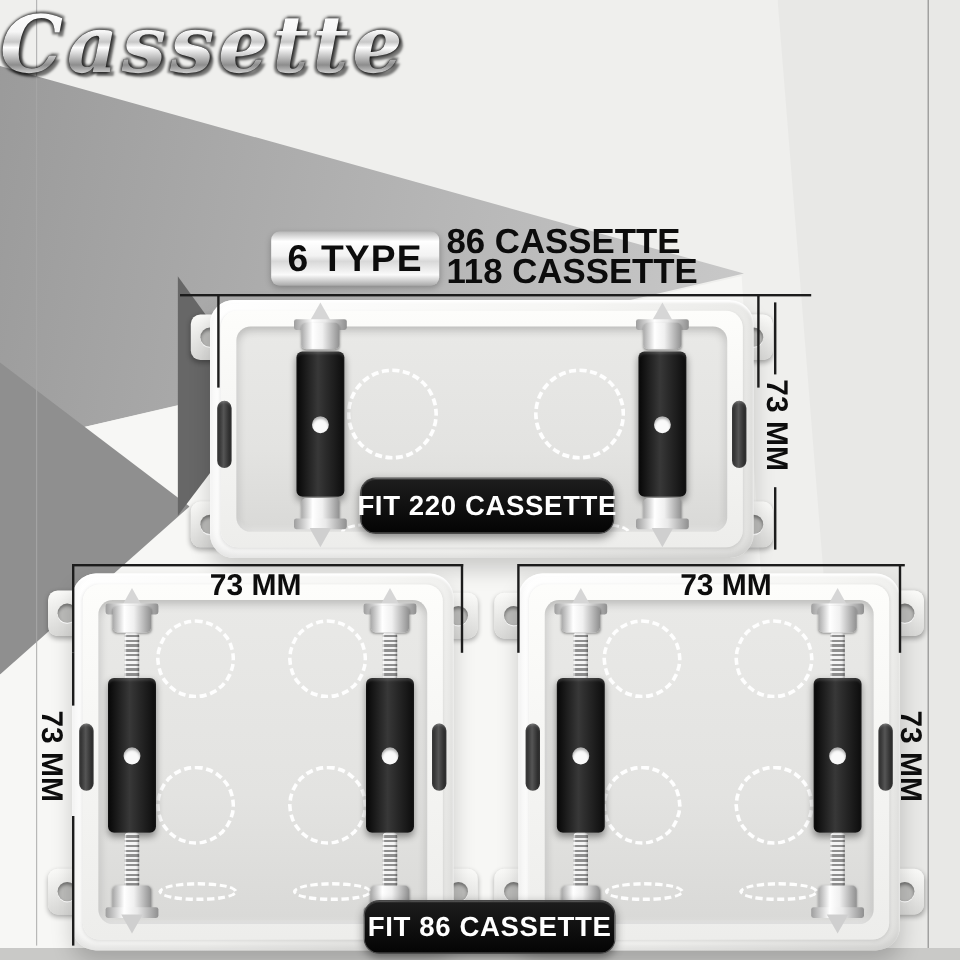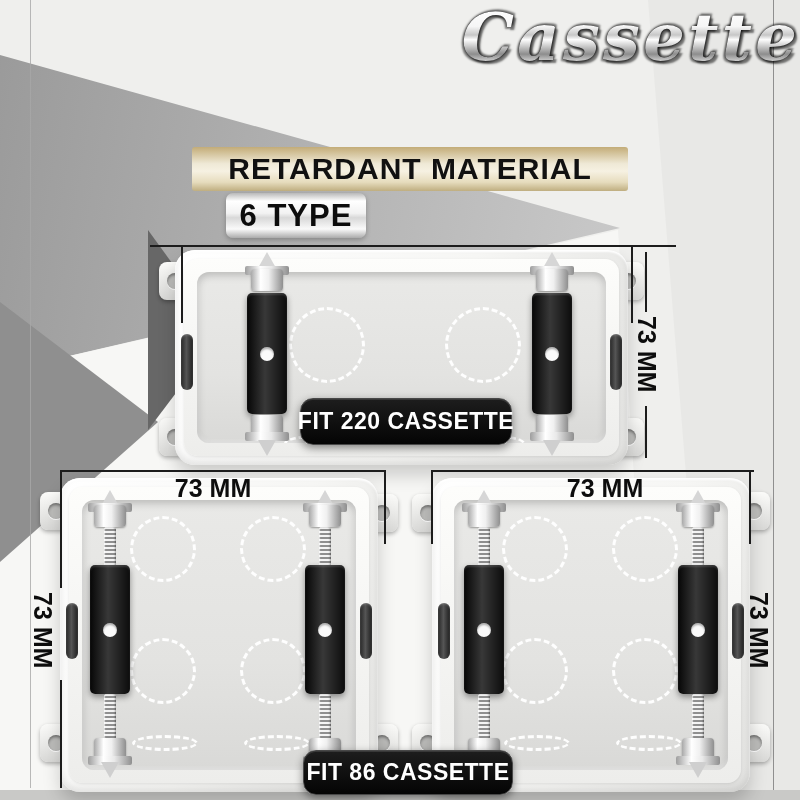--- a/index.html
+++ b/index.html
@@ -16,21 +16,21 @@
   .f-white-low  { background:#f7f7f5; clip-path:polygon(0 372px,618px 230px,655px 800px,0 800px); }
   .f-mid-left   { background:#8f8f8f; clip-path:polygon(0 302px,158px 422px,0 562px); }
   .f-dark       { background:#676767; clip-path:polygon(148px 230px,222px 332px,148px 430px); }
   .f-right-band { background:#e8e8e6; clip-path:polygon(648px 0,800px 0,800px 800px,712px 800px); }
   .vline { position:absolute; width:1px; background:#a8a8a8; }
   .vline-left  { left:30px; top:0; height:788px; opacity:.8; }
   .vline-right { left:773px; top:0; height:800px; background:#8f8f8f; }
   .bottom-strip { position:absolute; left:0; bottom:0; width:100%; height:10px; background:#c9c9c7; }
 
   
-  .title-line { position:absolute; left:0; width:100%; text-align:right; z-index:2; }
+  .title-line { position:absolute; left:0; width:100%; text-align:left; z-index:2; }
   .chrome-word { position:relative; display:inline-block; line-height:1; }
   .chrome-back { display:inline-block; color:#161616;
     text-shadow:0 0 3px rgba(0,0,0,.85), 3px 3px 2px rgba(0,0,0,.5), -2px 2px 2px rgba(0,0,0,.4), 2px -2px 2px rgba(0,0,0,.4); }
   .chrome-front { position:absolute; inset:0; color:transparent;
     background:linear-gradient(180deg,#ffffff 0%,#f6f6f6 34%,#c7c7c7 47%,#fdfdfd 54%,#8d8d8d 76%,#e3e3e3 90%,#787878 100%);
     -webkit-background-clip:text; background-clip:text; }
   .script-line { top:4px; }
   .script-line .chrome-word { font-family:"DejaVu Serif", serif; font-style:italic; font-weight:bold; font-size:66px; letter-spacing:3px; }
   .repairer-line { top:82px; }
   .repairer-line .chrome-word { font-weight:700; font-style:italic; font-size:62px; letter-spacing:6px; transform:scaleY(1.04); }
@@ -114,22 +114,25 @@
     <div class="vline vline-right"></div>
     <div class="bottom-strip"></div>
   </div>
 
   <div class="title-line script-line">
     <span class="chrome-word">
       <span class="chrome-back">Cassette</span>
       <span class="chrome-front">Cassette</span>
     </span>
   </div>
-  <div class="banner">RETARDANT MATERIAL</div>
   <div class="type-badge">6 TYPE</div>
+  <div class="type-options">
+    <div>86 CASSETTE</div>
+    <div>118 CASSETTE</div>
+  </div>
 
   <div class="cassette" style="left:175px; top:250px; width:453px; height:215px;">
     <div class="ear" style="left:-16px; top:12px;"></div>
     <div class="ear" style="left:-16px; top:168px;"></div>
     <div class="ear" style="left:437px; top:12px;"></div>
     <div class="ear" style="left:437px; top:168px;"></div>
     <div class="frame">
       <div class="step"></div>
       <div class="recess">
         <div class="ko-circle" style="left:92px; top:35px; width:76px; height:76px;"></div>

